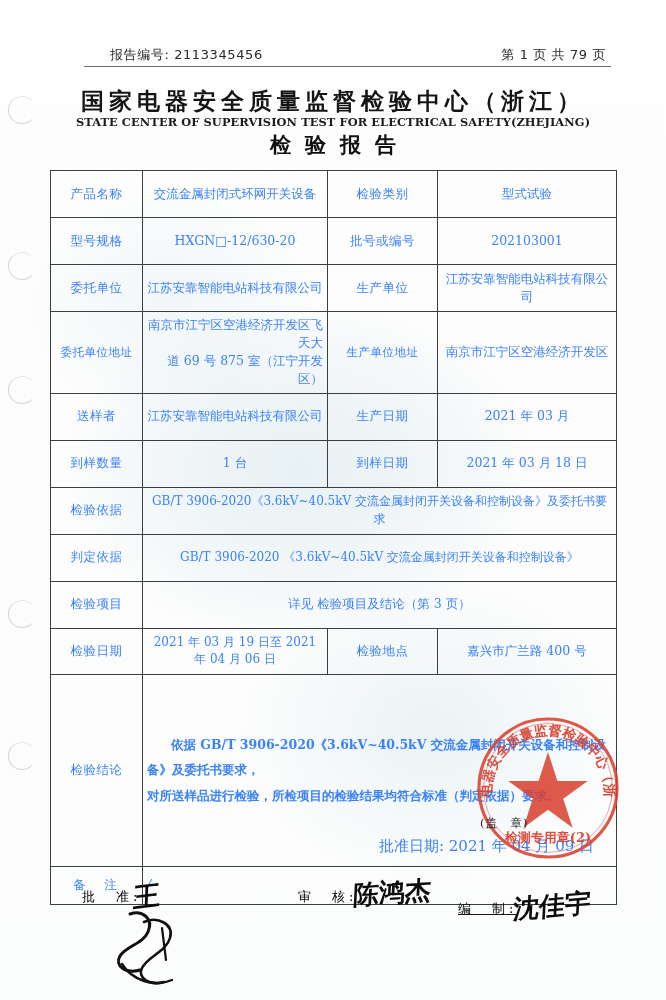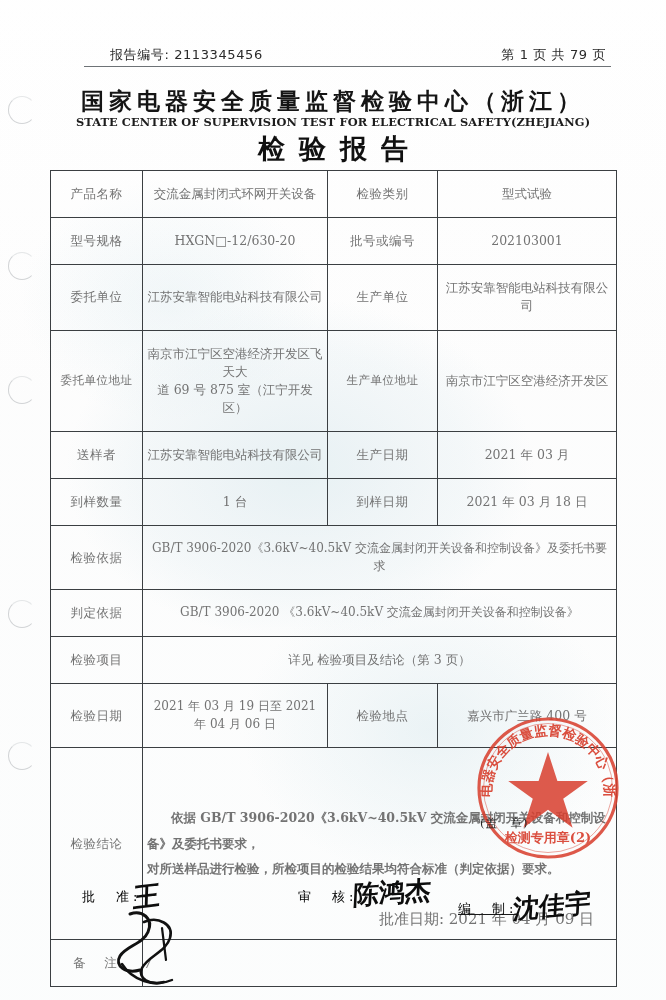--- a/index.html
+++ b/index.html
@@ -74,54 +74,54 @@
     letter-spacing:.1px;
     color:#1d1d1d;
     white-space:nowrap;
     transform:scaleX(.99);
   }
   #doc-title{
     position:absolute;left:0;right:0;top:131px;
     text-align:center;
     font-family:"DejaVu Serif","Liberation Serif",serif;
     font-weight:bold;
-    font-size:27px;
+    font-size:21px;
     letter-spacing:14px;
     text-indent:14px;
     color:#101010;
   }
   
   #tbl{
     position:absolute;
     left:50px;top:170px;width:566px;
     border-collapse:collapse;
     table-layout:fixed;
     background:transparent;
   }
   #tbl td{
     border:1px solid #3b3f42;
-    padding:14px 4px;
+    padding:4px 4px;
     font-size:12.5px;
-    color:#737373;
+    color:#3b82f6;
     font-family:"DejaVu Serif","Liberation Serif",serif;
     vertical-align:middle;
     line-height:1.45;
     background:transparent;
   }
   .lbl{
     text-align:center;
     letter-spacing:.5px;
     white-space:nowrap;
   }
   .val{ text-align:center;margin-top:24px; }
   .lbl-sp{ letter-spacing:3px; }
   .r-h{ height:47px; }
   .r-h2{ height:56px; }
   .r-h3{ height:46px; }
-  .two-line{ line-height:1.55; }
+  .two-line{ line-height:1.55;text-align:right; }
   #concl-cell{
     text-align:left;
     padding:10px 14px 6px 14px;
     vertical-align:top;
     position:relative;
   }
   .concl-p{
     font-size:12.5px;
     line-height:2.05;
     text-indent:24px;

